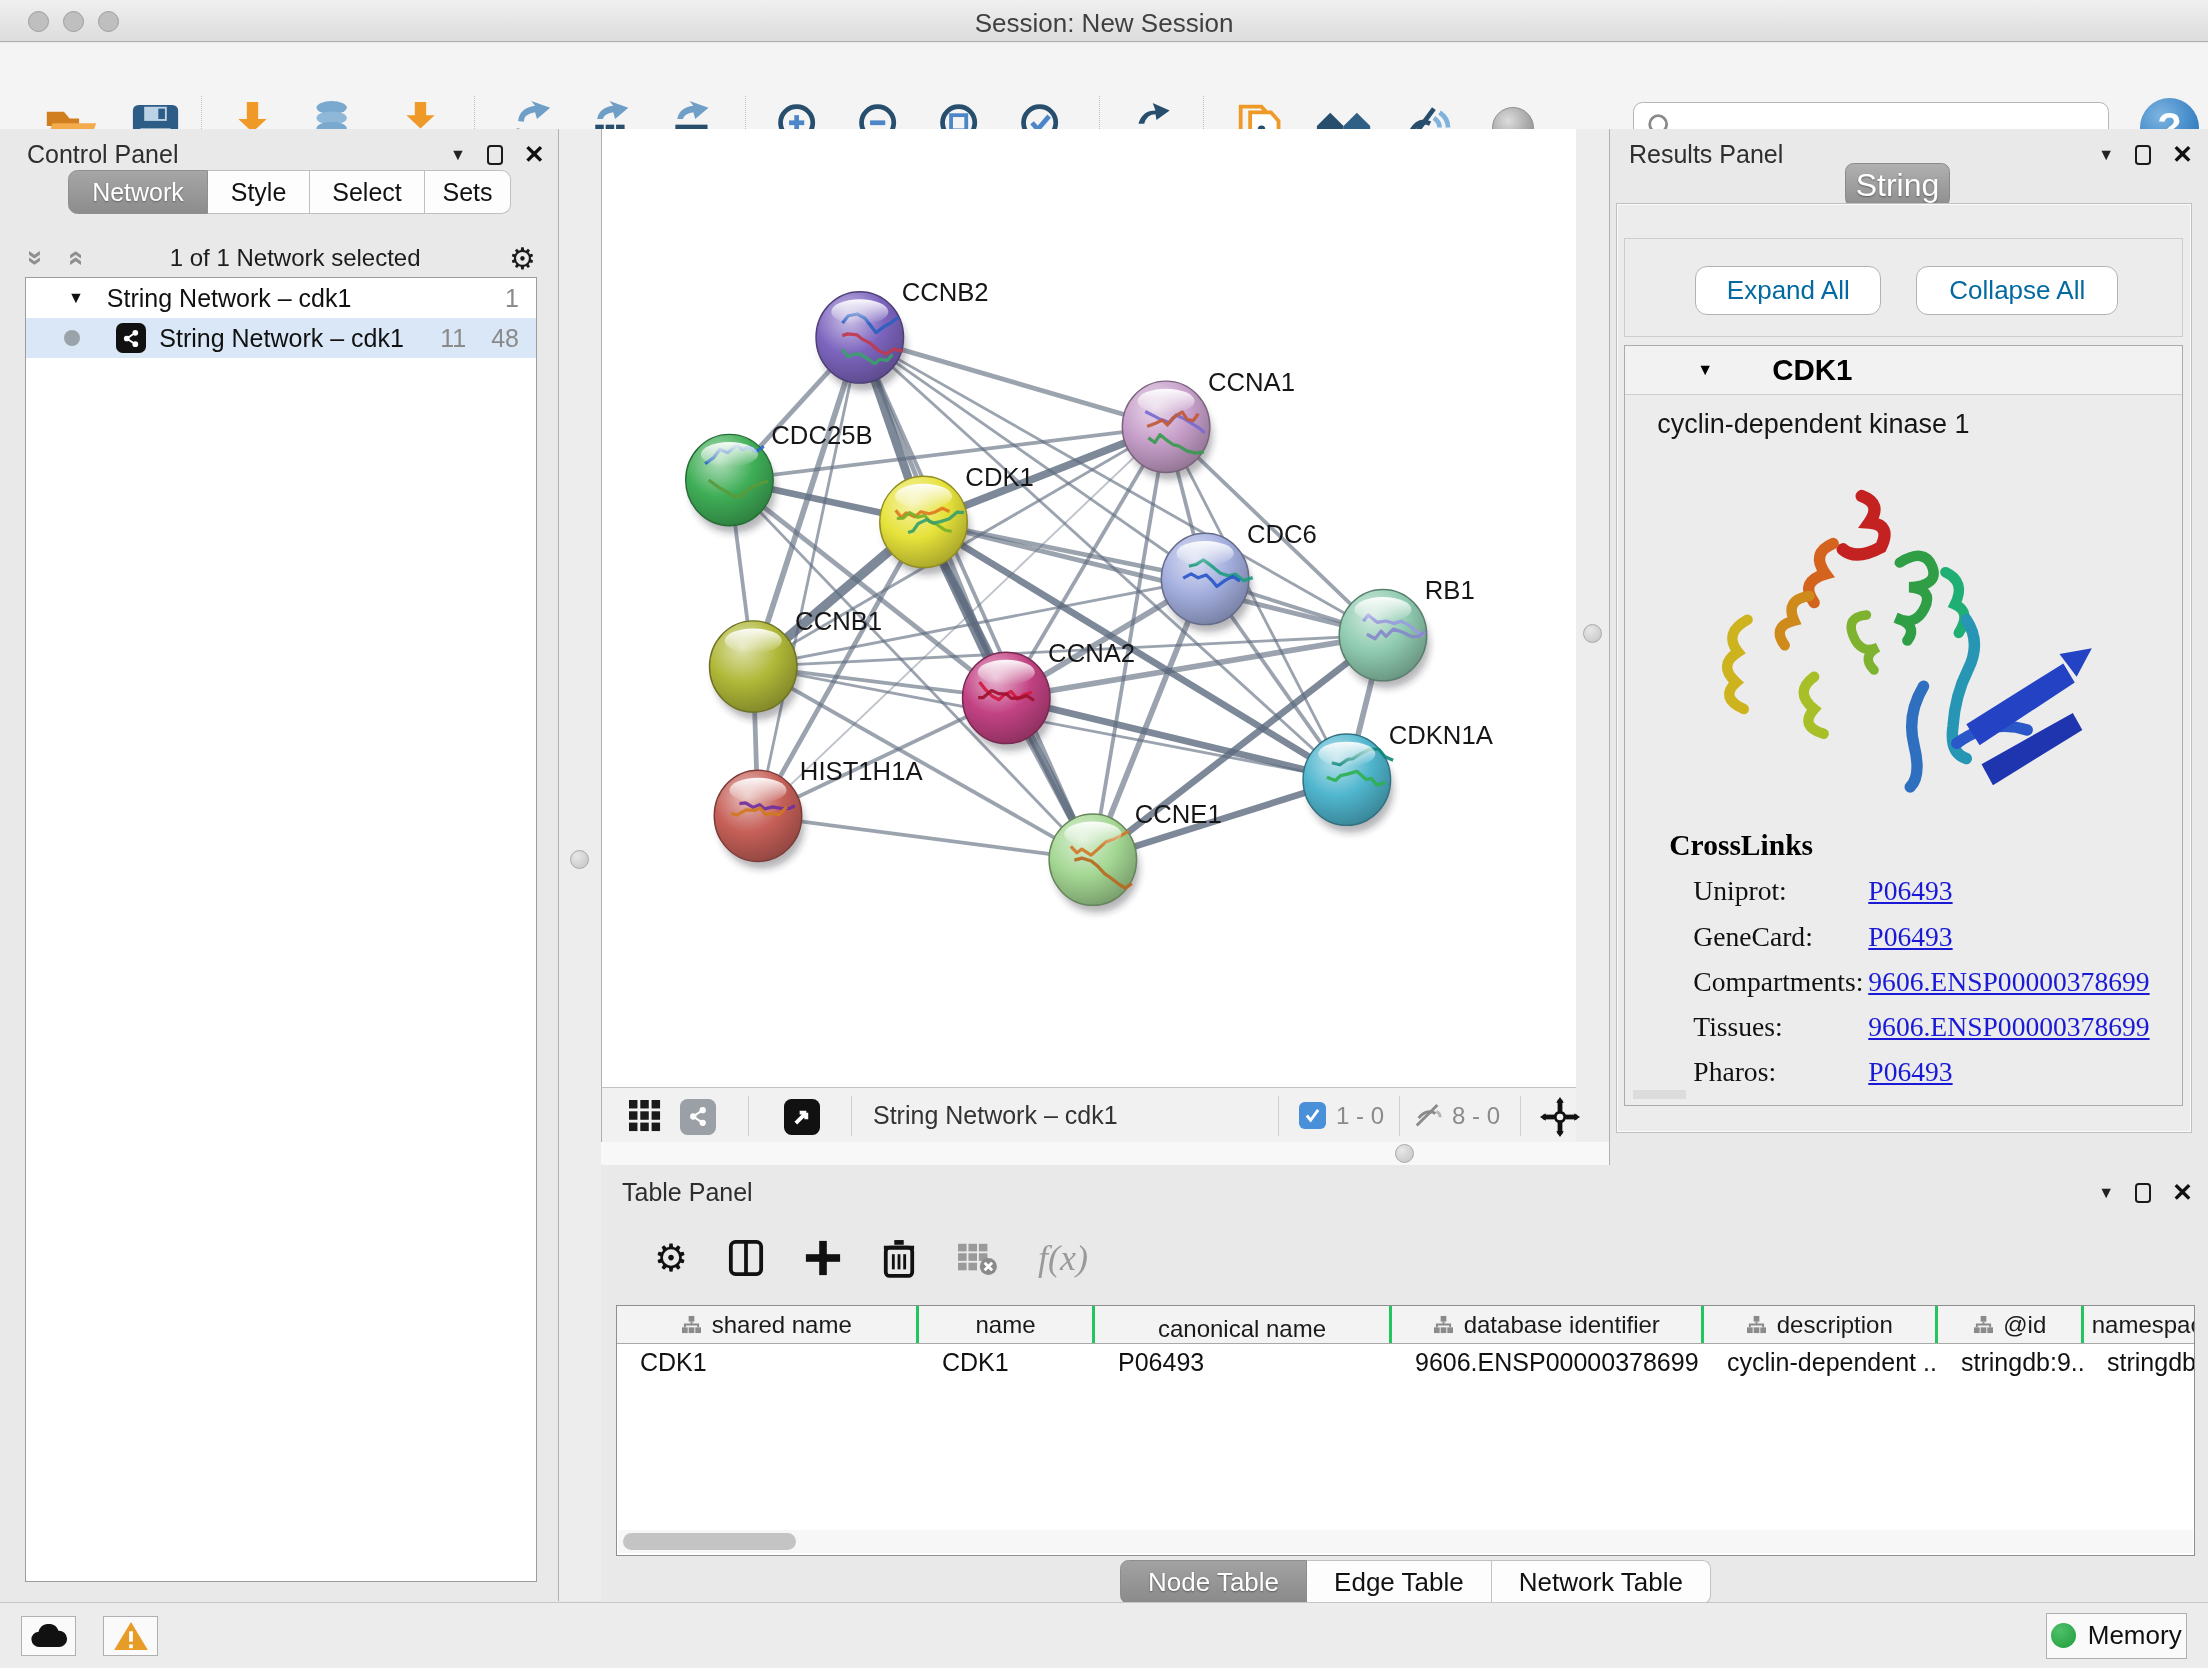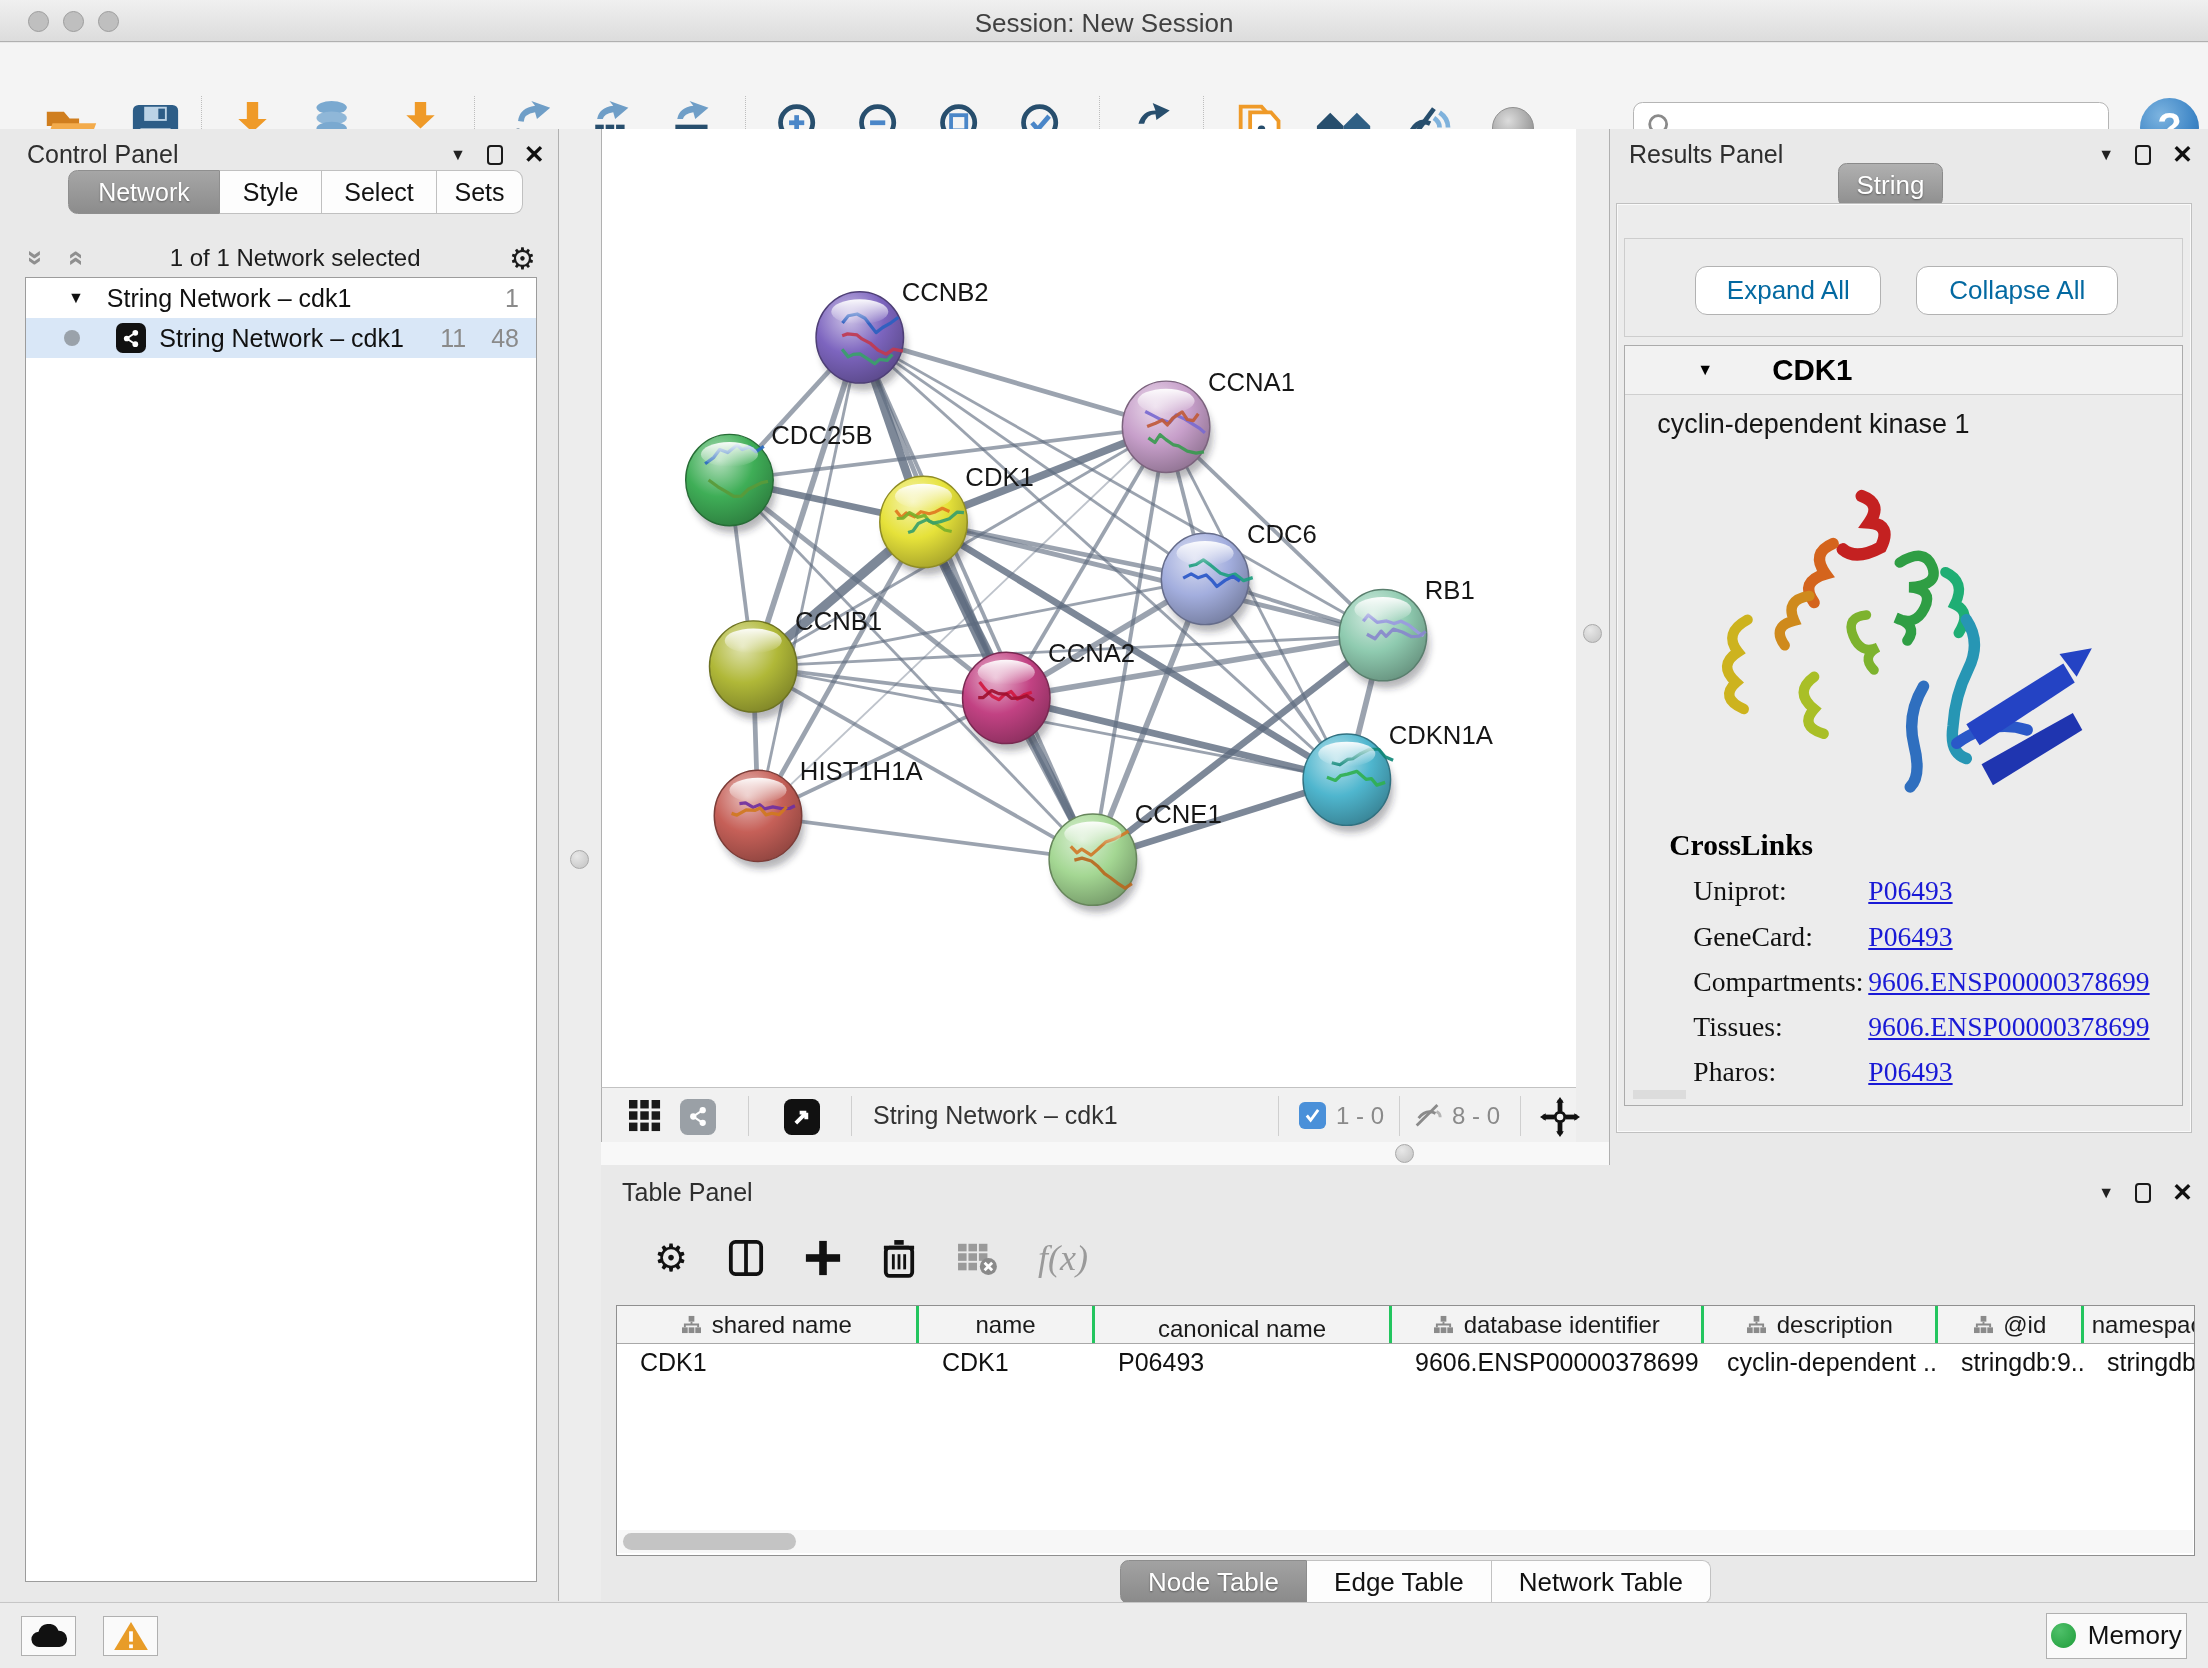--- a/index.html
+++ b/index.html
@@ -66,23 +66,23 @@
   .net-toolbar { position:absolute; left:601px; top:1087px; width:975px; height:55px;
     background:#f1f1f1; border-top:1px solid #c2c2c2; border-left:1px solid #b0b0b0; }
   .ntsep { position:absolute; top:7.6px; height:40px; border-left:1px solid #cfcfcf; }
   .nt-label { position:absolute; font-size:25px; color:#333; top:13.3px; }
   .nt-count { position:absolute; font-size:24px; color:#8a8a8a; top:14.3px; }
   .bottom-strip { position:absolute; left:601px; top:1142px; width:1008px; height:23px; background:#f8f8f8; }
 
   
   .results-panel { position:absolute; left:1609px; top:129px; width:599px; height:1036px;
     background:#e9e9e9; border-left:1px solid #b0b0b0; }
-  .stringtab { position:absolute; left:228px; top:34px; width:105px; height:44px;
+  .stringtab { position:absolute; left:235px; top:34px; width:105px; height:44px;
     background:linear-gradient(#b0b0b0,#8e8e8e); border:1px solid #8a8a8a; border-radius:8.6px;
-    color:#fff; font-size:26px; display:flex; align-items:center; justify-content:center;
+    color:#fff; font-size:32px; display:flex; align-items:center; justify-content:center;
     text-shadow:0 1px 1.9px rgba(0,0,0,.4); }
   .rp-outer { position:absolute; left:5.7px; top:74px; width:576px; height:930px;
     background:#ececec; border:1px solid #c0c0c0; box-shadow:inset 0 0 0 1px #fafafa; }
   .rp-btnbox { position:absolute; left:7.6px; top:34px; width:559px; height:99px; border:1px solid #cdcdcd; }
   .rp-btn { position:absolute; top:27px; height:49px; background:#fff; border:1px solid #b2b2b2;
     border-radius:12px; font-size:26px; color:#0369a1; display:flex; align-items:center; justify-content:center; }
   .rp-section { position:absolute; left:7.6px; top:141px; width:559px; height:761px;
     border:1px solid #ababab; background:#ececec; }
   .rp-sechdr { position:absolute; left:0; top:0; width:100%; height:49px; background:#f2f2f2;
     border-bottom:1px solid #cfcfcf; display:flex; align-items:center; }
@@ -301,21 +301,21 @@
   </div>
 
   <div class="control-panel">
     <div style="position:absolute;left:27px;top:11.4px" class="panehdr-title">Control Panel</div>
     <div class="panebtns" style="right:13.3px;top:11.4px">
       <span class="pb-tri">▼</span>
       <span class="pb-sq"></span>
       <span class="pb-x">✕</span>
     </div>
     <div class="tabseg" style="left:68px;top:41px">
-      <div class="tab active" style="width:152px">Network</div>
+      <div class="tab active" style="width:140px">Network</div>
       <div class="tab" style="width:102px">Style</div>
       <div class="tab" style="width:115px">Select</div>
       <div class="tab" style="width:86px">Sets</div>
     </div>
     <div class="cp-subhdr">
       <span class="chev" style="transform:rotate(90deg);margin-left:28.5px">»</span>
       <span class="chev" style="transform:rotate(-90deg);margin-left:21px">»</span>
       <span style="flex:1;text-align:center;font-size:24px;color:#1c1c1c">1 of 1 Network selected</span>
       <span class="gear" style="margin-right:23px">⚙</span>
     </div>

